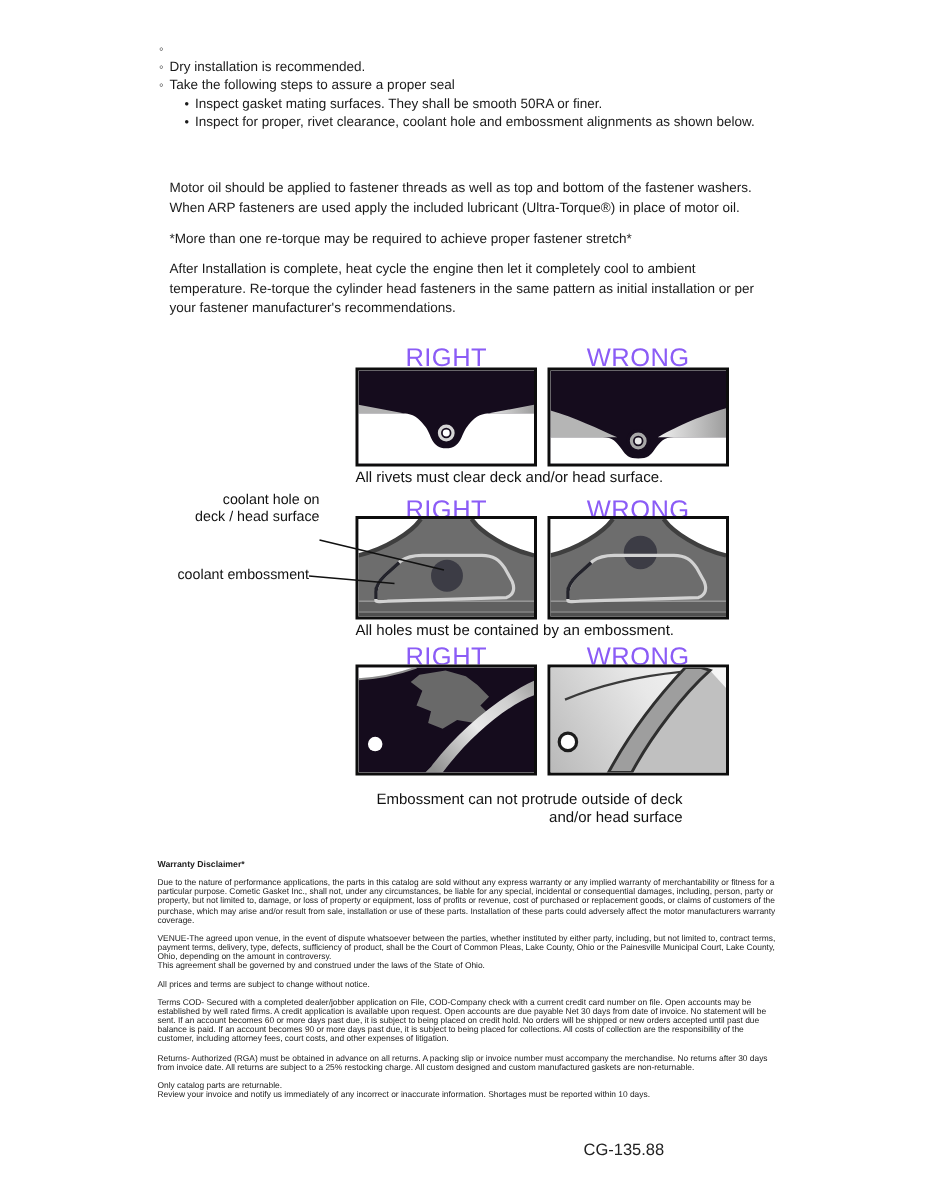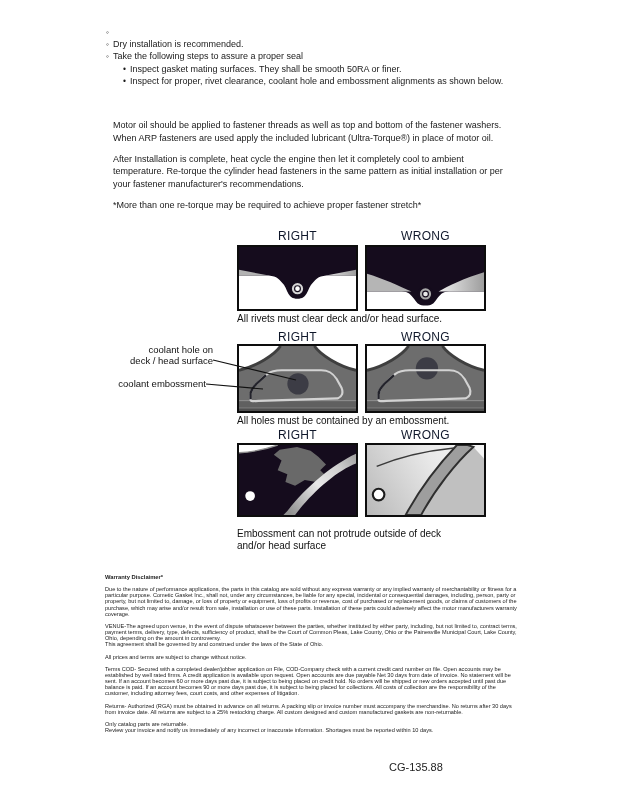--- a/index.html
+++ b/index.html
@@ -15,24 +15,24 @@
     border-bottom:1.5px solid #111; padding-bottom:2px; margin:0 0 6px 7px; color:#111;
   }
   .bullet-row { display:flex; font-size:9px; line-height:12.2px; }
   .bullet-row .glyph { width:7px; flex:0 0 7px; font-size:8.5px; text-align:left; }
   .bullet-row.sub { margin-left:17px; }
   
   .diesel { position:absolute; left:113px; top:119px; width:398px; }
   .diesel h2 { font-size:10.5px; font-weight:bold; margin-bottom:6px; color:#111; }
   .diesel p { font-size:9px; line-height:12.8px; margin-bottom:8px; }
   
-  .fig-label { position:absolute; width:121px; text-align:center; font-size:12px; color:#0f172a; letter-spacing:0.3px; }
+  .fig-label { position:absolute; width:121px; text-align:center; font-size:17px; color:#8b5cf6; letter-spacing:0.3px; }
   .panel { position:absolute; width:121px; border:2px solid #0d0d0d; background:#fff; }
   .panel svg { display:block; width:100%; height:100%; }
-  .caption { position:absolute; left:237px; font-size:10px; line-height:11.5px; color:#111; }
+  .caption { position:absolute; left:237px; font-size:10px; line-height:11.5px; color:#111;text-align:right; }
   .side-label { position:absolute; text-align:right; font-size:9.5px; line-height:11px; white-space:pre-line; color:#111; }
   .leader { position:absolute; left:204px; top:352px; width:100px; height:42px; z-index:5; pointer-events:none; }
   
   .legal { position:absolute; left:105px; top:574px; width:414px; font-size:5.6px; line-height:6.15px; color:#222; }
   .legal h3 { font-size:5.8px; font-weight:bold; margin-bottom:6px; }
   .legal p { margin:0 0 6px 0; white-space:pre-line; }
   .footer-code { position:absolute; left:389px; top:761px; font-size:11px; color:#222; }
 </style>
 </head>
 <body>
@@ -56,22 +56,22 @@
       <span>Inspect gasket mating surfaces.  They shall be smooth 50RA or finer.</span>
     </div>
     <div class="bullet-row sub">
       <span class="glyph">•</span>
       <span>Inspect for proper, rivet clearance, coolant hole and embossment alignments as shown below.</span>
     </div>
   </div>
 
   <div class="diesel">
     <p>Motor oil should be applied to fastener threads as well as top and bottom of the fastener washers. When ARP fasteners are used apply the included lubricant (Ultra-Torque®) in place of motor oil.</p>
+    <p>*More than one re-torque may be required to achieve proper fastener stretch*</p>
     <p>After Installation is complete, heat cycle the engine then let it completely cool to ambient temperature. Re-torque the cylinder head fasteners in the same pattern as initial installation or per your fastener manufacturer's recommendations.</p>
-    <p>*More than one re-torque may be required to achieve proper fastener stretch*</p>
   </div>
 
   <div class="fig-label" style="left:237px; top:229px;">RIGHT</div>
   <div class="fig-label" style="left:365px; top:229px;">WRONG</div>
 
   <div class="panel" style="left:237px; top:245px; height:66px;">
     <svg viewBox="0 0 121 64" preserveAspectRatio="none">
       <defs>
         <linearGradient id="g1r" x1="90" y1="0" x2="121" y2="0" gradientUnits="userSpaceOnUse">
           <stop offset="0" stop-color="#e6e6e6"></stop>
@@ -100,21 +100,21 @@
       <path d="M121,26 C102,31.5 83,40.5 74,46 L121,46 Z" fill="url(#g1w)"></path>
       <circle cx="60.5" cy="48.5" r="7" fill="#a8a8a8" stroke="#150c1d" stroke-width="2.4"></circle>
       <circle cx="60.5" cy="48.5" r="3" fill="#e9e9e9" stroke="#150c1d" stroke-width="1.2"></circle>
     </svg>
   </div>
   <div class="caption" style="top:313px;">All rivets must clear deck and/or head surface.</div>
 
   <div class="fig-label" style="left:237px; top:330px;">RIGHT</div>
   <div class="fig-label" style="left:365px; top:330px;">WRONG</div>
 
-  <div class="side-label" style="left:118px; width:95px; top:344px;">coolant hole on
+  <div class="side-label" style="left:118px; width:95px; top:328px;">coolant hole on
 deck / head surface</div>
   <div class="side-label" style="left:108px; width:98px; top:378px;">coolant embossment</div>
   <svg class="leader">
     <line x1="9" y1="8" x2="92" y2="28" stroke="#111" stroke-width="1.1"></line>
     <line x1="2" y1="32" x2="59" y2="37" stroke="#111" stroke-width="1.1"></line>
   </svg>
 
   <div class="panel" style="left:237px; top:344px; height:69px;">
     <svg viewBox="0 0 121 67" preserveAspectRatio="none">
       <rect width="121" height="67" fill="#6d6d6d"></rect>

